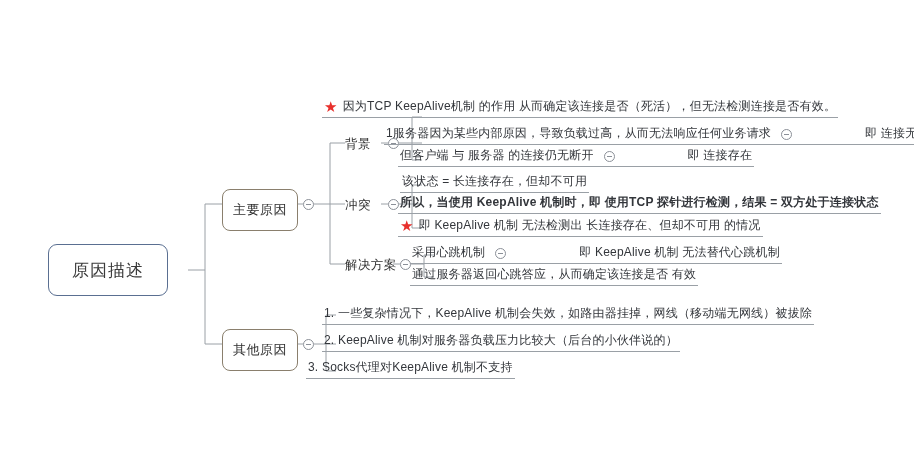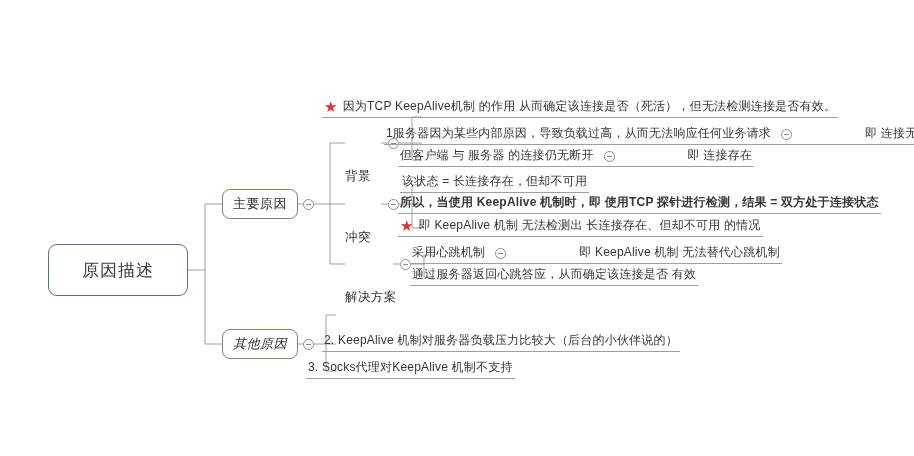--- a/index.html
+++ b/index.html
@@ -34,50 +34,49 @@
     position: absolute;
     box-sizing: border-box;
     display: flex;
     align-items: center;
     justify-content: center;
     white-space: nowrap;
   }
   .root-node {
     left: 48px;
     top: 244px;
-    width: 140px;
+    width: 120px;
     height: 52px;
     border: 1px solid #5a6f91;
     border-radius: 9px;
     background: #ffffff;
     font-size: 17px;
     color: #3a3a3a;
     letter-spacing: 1px;
   }
   .branch-node {
     border: 1px solid #8a7f6d;
     border-radius: 8px;
     background: #ffffff;
     font-size: 13px;
     color: #2f2f2f;
     letter-spacing: 0.5px;
-    height: 30px;
+    height: 42px;
     width: 76px;
   }
   #branch-main { left: 222px; top: 189px; }
-  #branch-other { left: 222px; top: 329px; font-style: italic; }
+  #branch-other { left: 222px; top: 329px; }
 
   
   .sub-label {
     position: absolute;
     font-size: 12.5px;
     color: #2f2f2f;
     white-space: nowrap;
     letter-spacing: 0.4px;
-    margin-top: 32px;
   }
 
   
   .leaf {
     position: absolute;
     box-sizing: border-box;
     height: 22px;
     display: flex;
     align-items: center;
     white-space: nowrap;
@@ -241,20 +240,23 @@
   <div class="leaf" style="left:410px; top:264px;">
     <span class="txt">通过服务器返回心跳答应，从而确定该连接是否 有效</span>
   </div>
 
   <div class="leaf" style="left:410px; top:242px;">
     <span class="txt">采用心跳机制</span>
     <span class="toggle inline"></span>
     <span class="tail">即 KeepAlive 机制 无法替代心跳机制</span>
   </div>
 
+  <div class="leaf" style="left:322px; top:303px;">
+    <span class="txt">1. 一些复杂情况下，KeepAlive 机制会失效，如路由器挂掉，网线（移动端无网线）被拔除</span>
+  </div>
 
   <div class="leaf" style="left:322px; top:330px;justify-content:center;">
     <span class="txt">2. KeepAlive 机制对服务器负载压力比较大（后台的小伙伴说的）</span>
   </div>
 
   <div class="leaf" style="left:306px; top:357px;">
     <span class="txt">3. Socks代理对KeepAlive 机制不支持</span>
   </div>
 
 </div>

